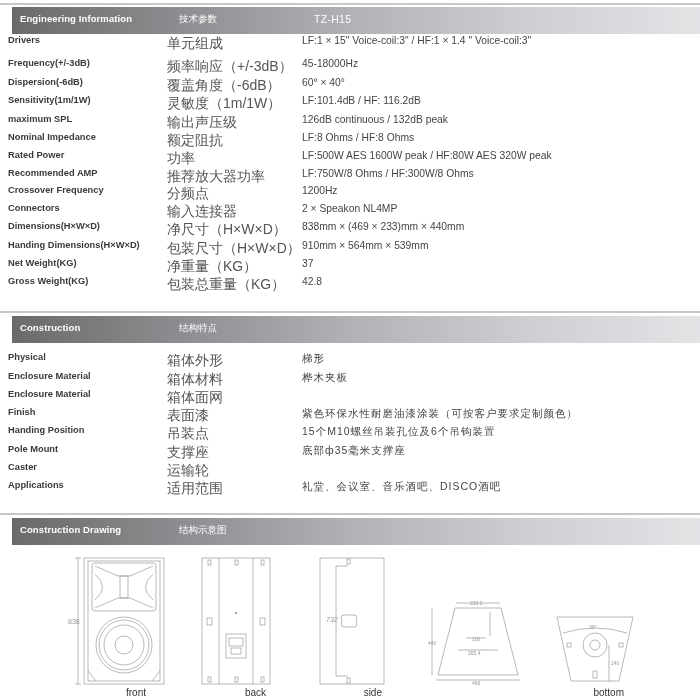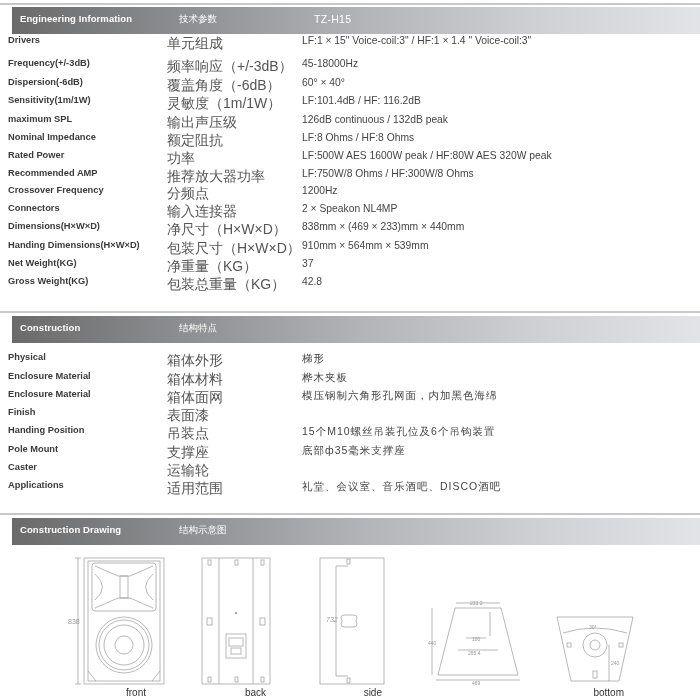--- a/index.html
+++ b/index.html
@@ -115,25 +115,25 @@
       <span class="valcn">梯形</span>
     </div>
   <div class="row" style="top:371px;">
       <span class="en">Enclosure Material</span>
       <span class="cn">箱体材料</span>
       <span class="valcn">桦木夹板</span>
     </div>
   <div class="row" style="top:389px;">
       <span class="en">Enclosure Material</span>
       <span class="cn">箱体面网</span>
-      <span class="valcn">模压钢制六角形孔网面，内加黑色海绵</span>
     </div>
   <div class="row" style="top:407px;">
       <span class="en">Finish</span>
       <span class="cn">表面漆</span>
+      <span class="valcn">紫色环保水性耐磨油漆涂装（可按客户要求定制颜色）</span>
     </div>
   <div class="row" style="top:425px;">
       <span class="en">Handing Position</span>
       <span class="cn">吊装点</span>
       <span class="valcn">15个M10螺丝吊装孔位及6个吊钩装置</span>
     </div>
   <div class="row" style="top:444px;">
       <span class="en">Pole Mount</span>
       <span class="cn">支撑座</span>
       <span class="valcn">底部ф35毫米支撑座</span>

